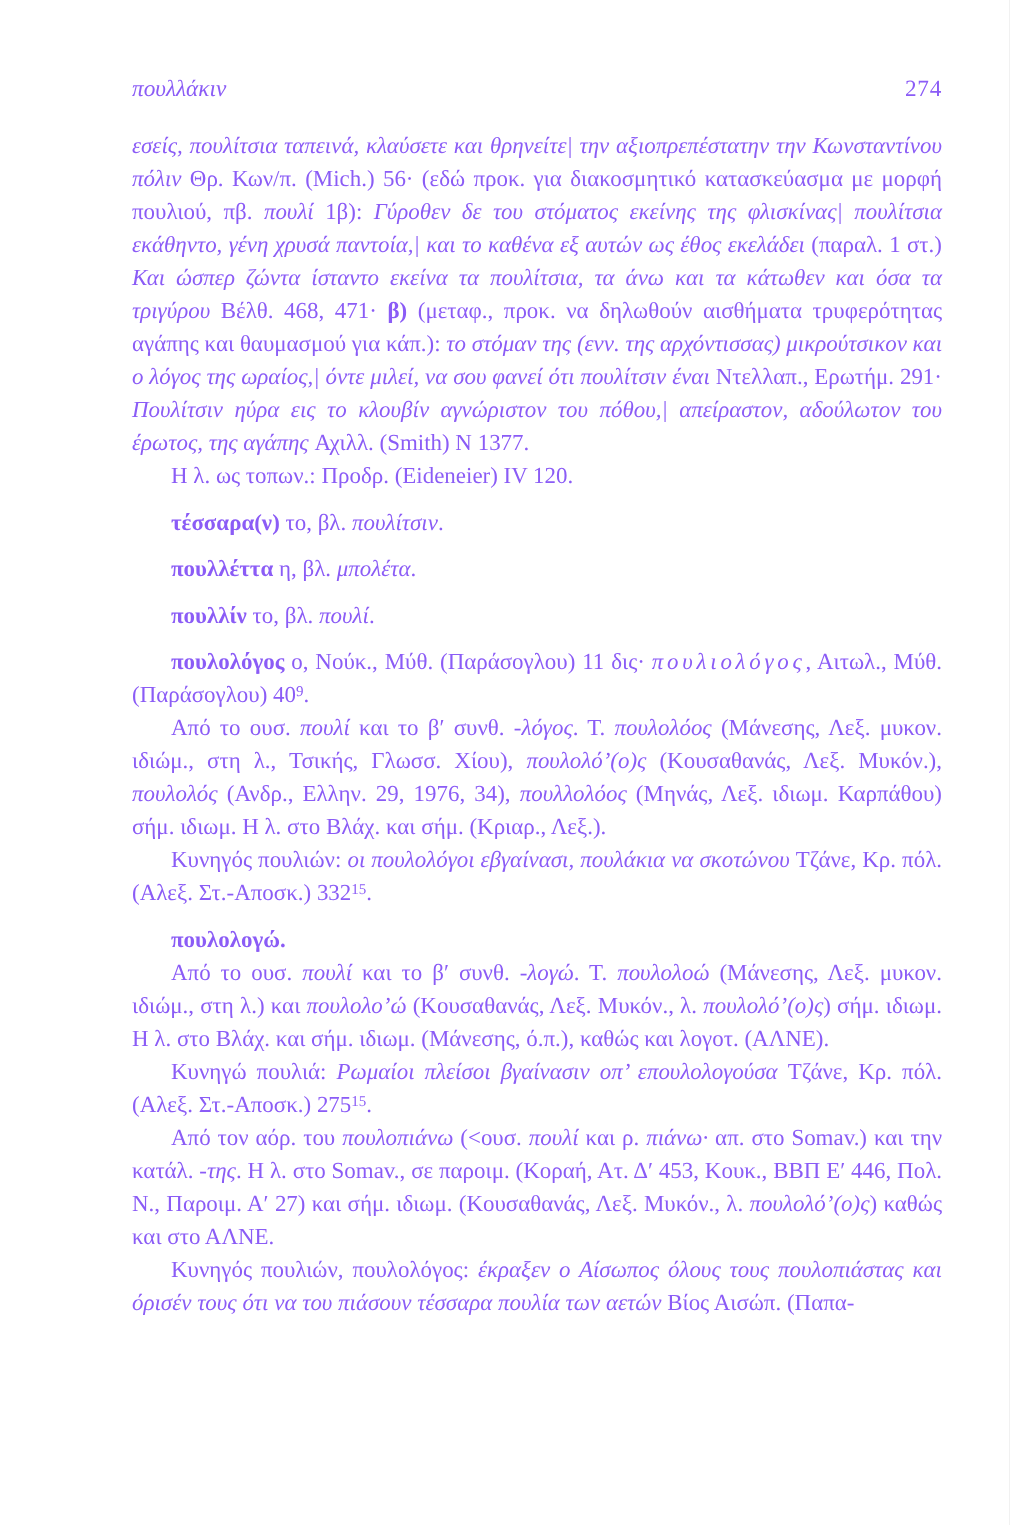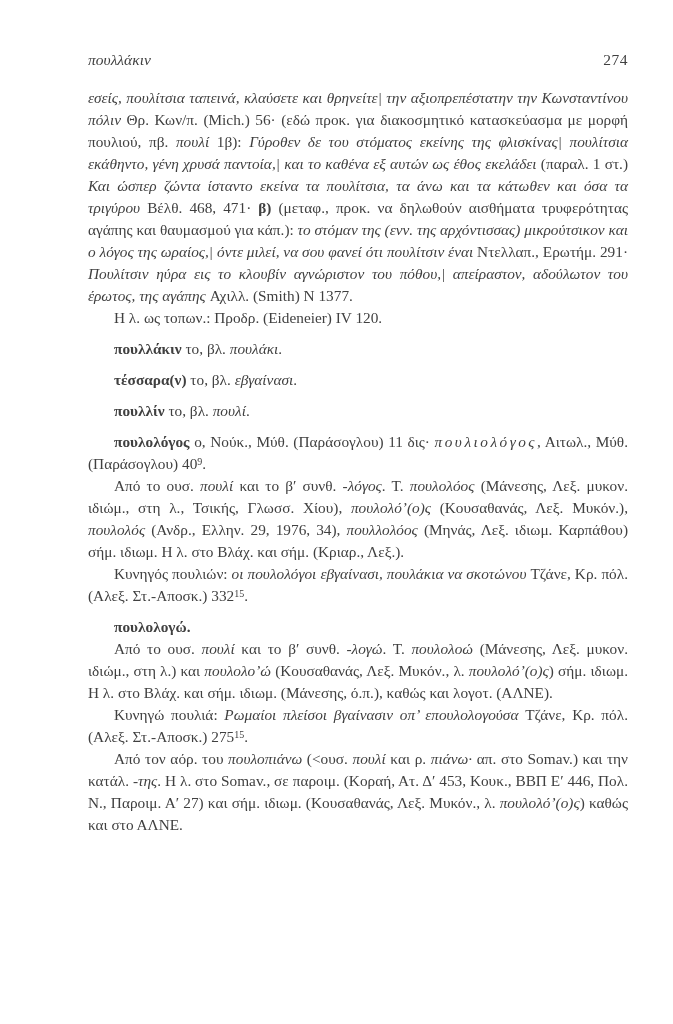--- a/index.html
+++ b/index.html
@@ -7,21 +7,21 @@
     padding: 0;
     background: #e8e8e8;
   }
   .page {
     position: relative;
     width: 673px;
     height: 1024px;
     background: #ffffff;
     overflow: hidden;
     font-family: "Liberation Serif", "DejaVu Serif", serif;
-    color: #404040;
+    color: #8b5cf6;
   }
   .content {
     position: absolute;
     left: 88px;
     top: 50px;
     width: 540px;
   }
   .header-row {
     display: flex;
     justify-content: space-between;
@@ -55,25 +55,26 @@
 
 <div class="page">
   <div class="content">
     <div class="header-row">
       <span class="running-head">πουλλάκιν</span>
       <span class="page-number">274</span>
     </div>
     <div class="body-text">
         <p><span class="it">εσείς, πουλίτσια ταπεινά, κλαύσετε και θρηνείτε| την αξιοπρεπέστατην την Κωνσταντίνου πόλιν </span><span>Θρ. Κων/π. (Mich.) 56· (εδώ προκ. για διακοσμητικό κατασκεύασμα με μορφή πουλιού, πβ. </span><span class="it">πουλί</span><span> 1β): </span><span class="it">Γύροθεν δε του στόματος εκείνης της φλισκίνας| πουλίτσια εκάθηντο, γένη χρυσά παντοία,| και το καθένα εξ αυτών ως έθος εκελάδει </span><span>(παραλ. 1 στ.) </span><span class="it">Και ώσπερ ζώντα ίσταντο εκείνα τα πουλίτσια, τα άνω και τα κάτωθεν και όσα τα τριγύρου </span><span>Βέλθ. 468, 471· </span><span class="bd">β)</span><span> (μεταφ., προκ. να δηλωθούν αισθήματα τρυφερότητας αγάπης και θαυμασμού για κάπ.): </span><span class="it">το στόμαν της (ενν. της αρχόντισσας) μικρούτσικον και ο λόγος της ωραίος,| όντε μιλεί, να σου φανεί ότι πουλίτσιν έναι </span><span>Ντελλαπ., Ερωτήμ. 291· </span><span class="it">Πουλίτσιν ηύρα εις το κλουβίν αγνώριστον του πόθου,| απείραστον, αδούλωτον του έρωτος, της αγάπης </span><span>Αχιλλ. (Smith) N 1377.</span></p>
         <p class="indent"><span>Η λ. ως τοπων.: Προδρ. (Eideneier) IV 120.</span></p>
-        <p class="entry"><span class="bd">πουλλάκιν</span><span> το, βλ. </span><span class="it">πουλάκι</span><span>.</span></p>
-        <p class="entry"><span class="bd">τέσσαρα(ν)</span><span> το, βλ. </span><span class="it">εβγαίνασι</span><span>.</span></p>
+        <p class="entry"><span class="bd">τέσσαρα(ν)</span><span> το, βλ. </span><span class="it">πουλίτσιν</span><span>.</span></p>
+        <p class="entry"><span class="bd">πουλλέττα</span><span> η, βλ. </span><span class="it">μπολέτα</span><span>.</span></p>
         <p class="entry"><span class="bd">πουλλίν</span><span> το, βλ. </span><span class="it">πουλί</span><span>.</span></p>
         <p class="entry"><span class="bd">πουλολόγος</span><span> ο, Νούκ., Μύθ. (Παράσογλου) 11 δις· </span><span class="it sp">πουλιολόγος</span><span>, Αιτωλ., Μύθ. (Παράσογλου) 40</span><span class="sup">9</span><span>.</span></p>
         <p class="indent"><span>Από το ουσ. </span><span class="it">πουλί</span><span> και το β′ συνθ. </span><span class="it">-λόγος</span><span>. Τ. </span><span class="it">πουλολόος</span><span> (Μάνεσης, Λεξ. μυκον. ιδιώμ., στη λ., Τσικής, Γλωσσ. Χίου), </span><span class="it">πουλολό’(ο)ς</span><span> (Κουσαθανάς, Λεξ. Μυκόν.), </span><span class="it">πουλολός</span><span> (Ανδρ., Ελλην. 29, 1976, 34), </span><span class="it">πουλλολόος</span><span> (Μηνάς, Λεξ. ιδιωμ. Καρπάθου) σήμ. ιδιωμ. Η λ. στο Βλάχ. και σήμ. (Κριαρ., Λεξ.).</span></p>
         <p class="indent"><span>Κυνηγός πουλιών: </span><span class="it">οι πουλολόγοι εβγαίνασι, πουλάκια να σκοτώνου </span><span>Τζάνε, Κρ. πόλ. (Αλεξ. Στ.-Αποσκ.) 332</span><span class="sup">15</span><span>.</span></p>
         <p class="entry"><span class="bd">πουλολογώ.</span></p>
         <p class="indent"><span>Από το ουσ. </span><span class="it">πουλί</span><span> και το β′ συνθ. </span><span class="it">-λογώ</span><span>. Τ. </span><span class="it">πουλολοώ</span><span> (Μάνεσης, Λεξ. μυκον. ιδιώμ., στη λ.) και </span><span class="it">πουλολο’ώ</span><span> (Κουσαθανάς, Λεξ. Μυκόν., λ. </span><span class="it">πουλολό’(ο)ς</span><span>) σήμ. ιδιωμ. Η λ. στο Βλάχ. και σήμ. ιδιωμ. (Μάνεσης, ό.π.), καθώς και λογοτ. (ΑΛΝΕ).</span></p>
         <p class="indent"><span>Κυνηγώ πουλιά: </span><span class="it">Ρωμαίοι πλείσοι βγαίνασιν οπ’ επουλολογούσα </span><span>Τζάνε, Κρ. πόλ. (Αλεξ. Στ.-Αποσκ.) 275</span><span class="sup">15</span><span>.</span></p>
         <p class="indent"><span>Από τον αόρ. του </span><span class="it">πουλοπιάνω</span><span> (&lt;ουσ. </span><span class="it">πουλί</span><span> και ρ. </span><span class="it">πιάνω·</span><span> απ. στο Somav.) και την κατάλ. </span><span class="it">-της</span><span>. Η λ. στο Somav., σε παροιμ. (Κοραή, Ατ. Δ′ 453, Κουκ., ΒΒΠ Ε′ 446, Πολ. Ν., Παροιμ. Α′ 27) και σήμ. ιδιωμ. (Κουσαθανάς, Λεξ. Μυκόν., λ. </span><span class="it">πουλολό’(ο)ς</span><span>) καθώς και στο ΑΛΝΕ.</span></p>
+        <p class="indent"><span>Κυνηγός πουλιών, πουλολόγος: </span><span class="it">έκραξεν ο Αίσωπος όλους τους πουλοπιάστας και όρισέν τους ότι να του πιάσουν τέσσαρα πουλία των αετών </span><span>Βίος Αισώπ. (Παπα-</span></p>
       </div>
   </div>
 </div>
 
 </body></html>

